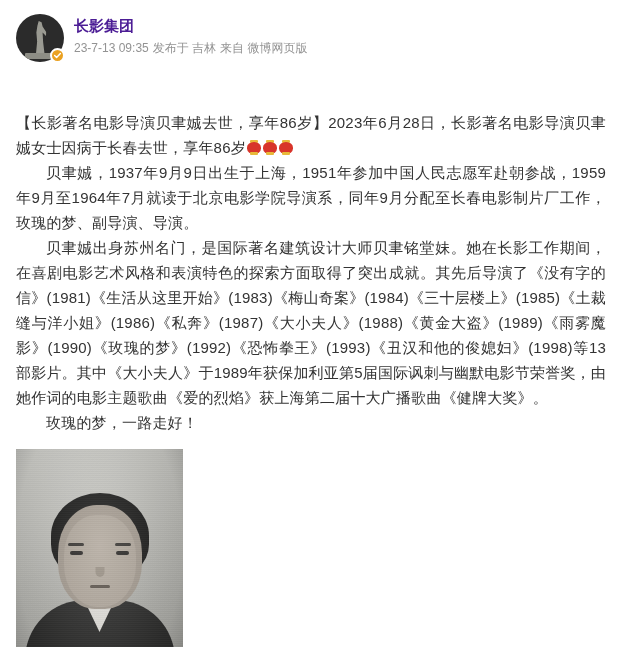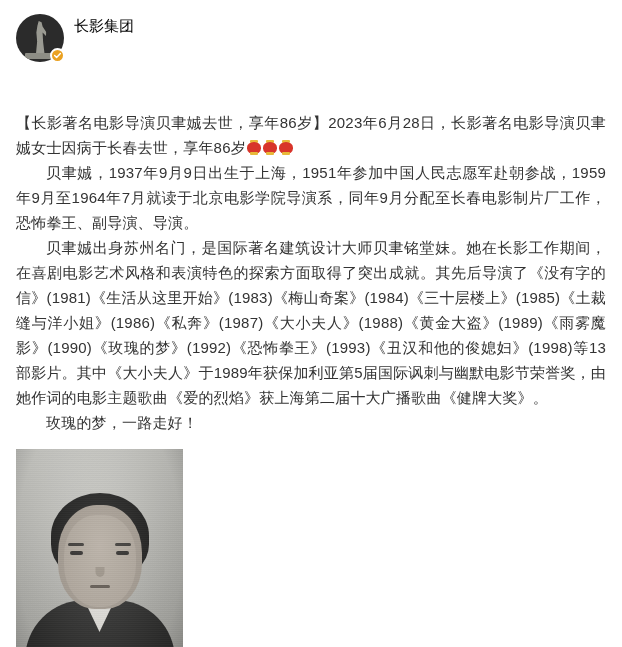--- a/index.html
+++ b/index.html
@@ -78,22 +78,22 @@
     align-items: center;
     justify-content: center;
   }
   .verify-badge svg { display: block; }
   .head-text {
     padding-top: 2px;
     min-width: 0;
   }
   .uname {
     font-size: 15px;
-    color: #000000;
-    font-weight: normal;
+    color: #4c1d95;
+    font-weight: bold;
     line-height: 20px;
     margin-bottom: 4px;
   }
   .meta {
     font-size: 12px;
     color: #939393;
     line-height: 17px;
   }
   .meta .sep { display: inline-block; width: 4px; }
   
@@ -278,26 +278,31 @@
         <div class="base"></div>
       </div>
       <div class="verify-badge">
         <svg width="9" height="9" viewBox="0 0 10 10" aria-hidden="true">
           <path d="M1.8 5.1 L4 7.2 L8.2 2.8" fill="none" stroke="#ffffff" stroke-width="1.6" stroke-linecap="round" stroke-linejoin="round"></path>
         </svg>
       </div>
     </div>
     <div class="head-text">
       <div class="uname">长影集团</div>
+      <div class="meta">
+        <span>23-7-13 09:35</span><span class="sep"></span><span>发布于</span>
+        <span>吉林</span><span class="sep"></span><span>来自</span>
+        <span>微博网页版</span>
+      </div>
     </div>
   </div>
 
   <div class="content">
     <p class="first"><span class="topic">【长影著名电影导演贝聿娍去世，享年86岁】</span><span>2023年6月28日，长影著名电影导演贝聿娍女士因病于长春去世，享年86岁</span><span class="emoji"><span class="lantern-top"></span><span class="lantern-body"></span><span class="lantern-bottom"></span></span><span class="emoji"><span class="lantern-top"></span><span class="lantern-body"></span><span class="lantern-bottom"></span></span><span class="emoji"><span class="lantern-top"></span><span class="lantern-body"></span><span class="lantern-bottom"></span></span></p>
-    <p>贝聿娍，1937年9月9日出生于上海，1951年参加中国人民志愿军赴朝参战，1959年9月至1964年7月就读于北京电影学院导演系，同年9月分配至长春电影制片厂工作，恐怖拳王、副导演、导演。</p>
+    <p>贝聿娍，1937年9月9日出生于上海，1951年参加中国人民志愿军赴朝参战，1959年9月至1964年7月就读于北京电影学院导演系，同年9月分配至长春电影制片厂工作，玫瑰的梦、副导演、导演。</p>
     <p>贝聿娍出身苏州名门，是国际著名建筑设计大师贝聿铭堂妹。她在长影工作期间，在喜剧电影艺术风格和表演特色的探索方面取得了突出成就。其先后导演了《没有字的信》(1981)《生活从这里开始》(1983)《梅山奇案》(1984)《三十层楼上》(1985)《土裁缝与洋小姐》(1986)《私奔》(1987)《大小夫人》(1988)《黄金大盗》(1989)《雨雾魔影》(1990)《玫瑰的梦》(1992)《恐怖拳王》(1993)《丑汉和他的俊媳妇》(1998)等13部影片。其中《大小夫人》于1989年获保加利亚第5届国际讽刺与幽默电影节荣誉奖，由她作词的电影主题歌曲《爱的烈焰》获上海第二届十大广播歌曲《健牌大奖》。</p>
     <p>玫瑰的梦，一路走好！</p>
   </div>
 
   <div class="photo-area">
     <div class="photo">
       <div class="ph-bg"></div>
       <div class="ph-body"></div>
       <div class="ph-neck"></div>
       <div class="ph-collar"></div>

